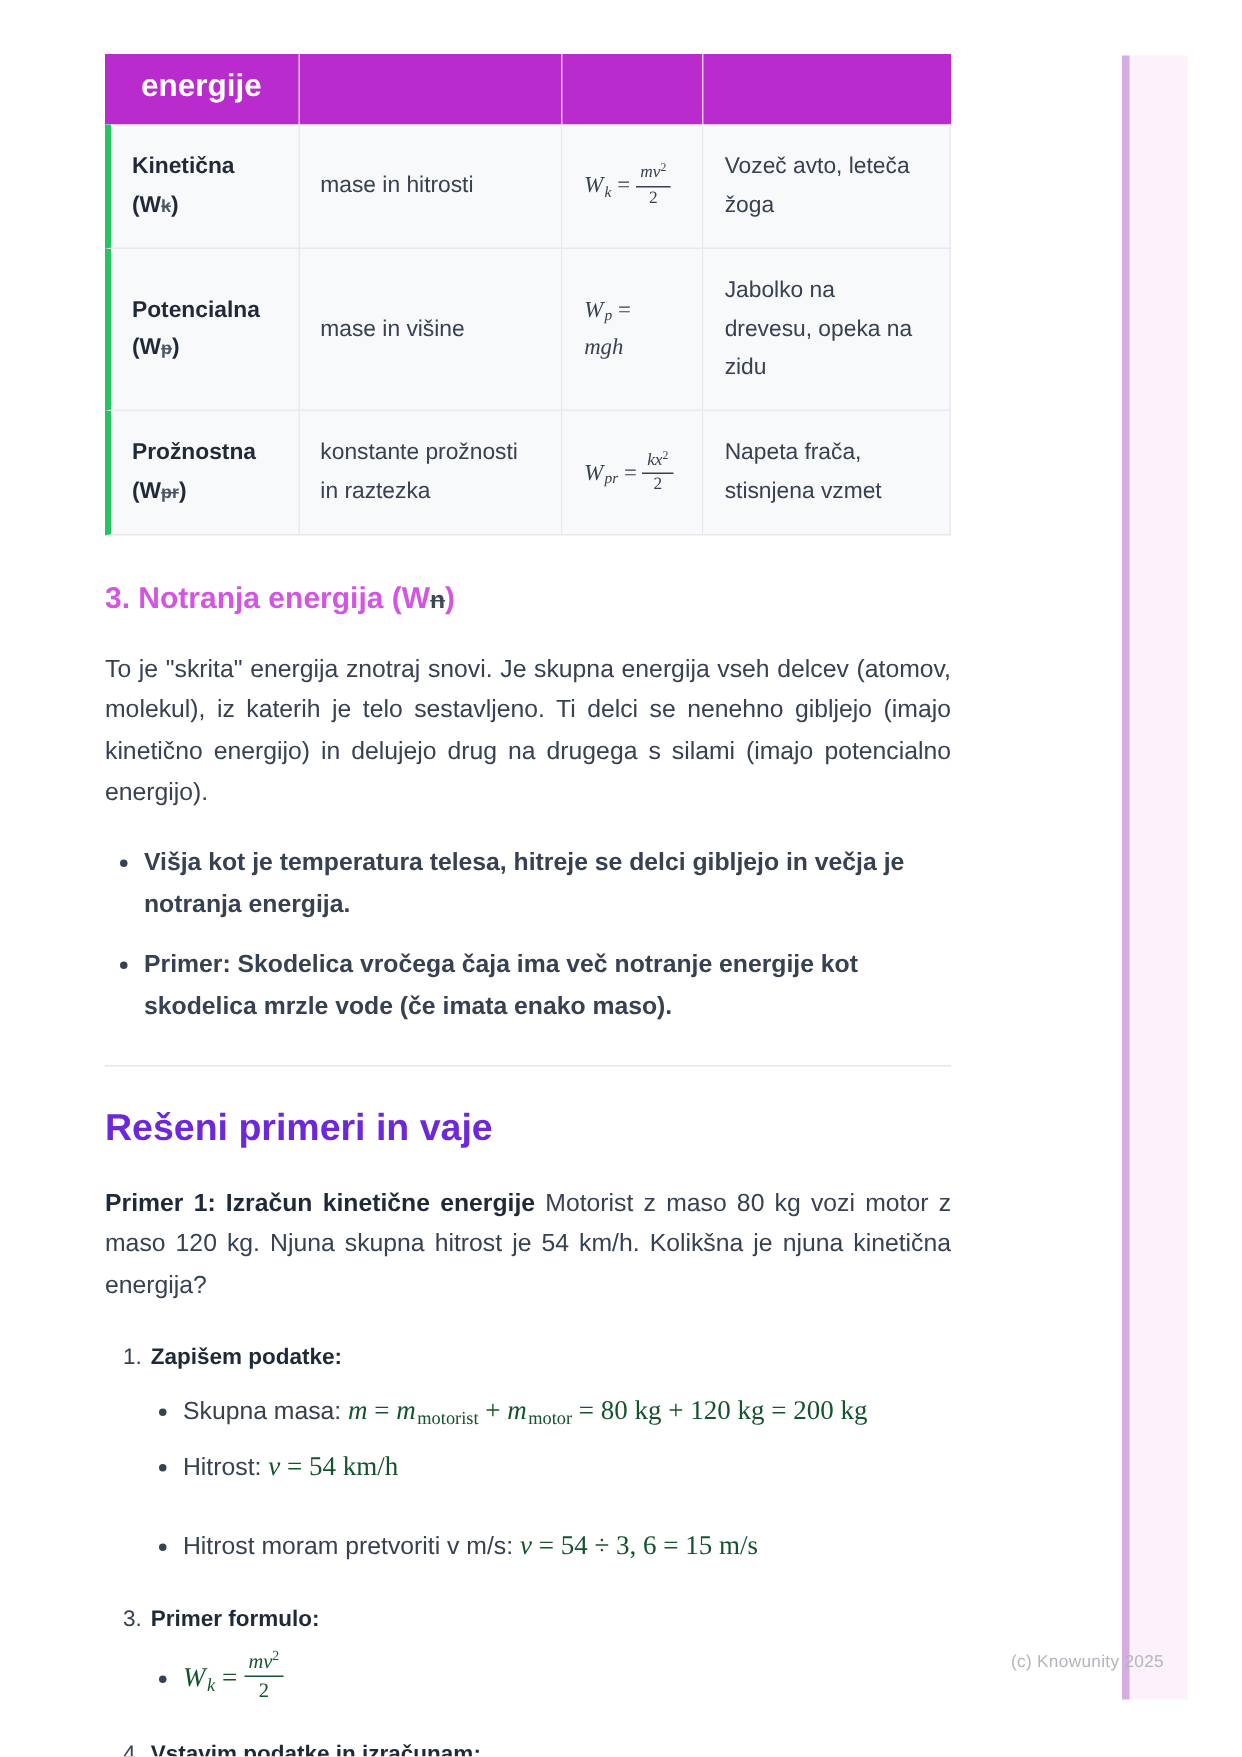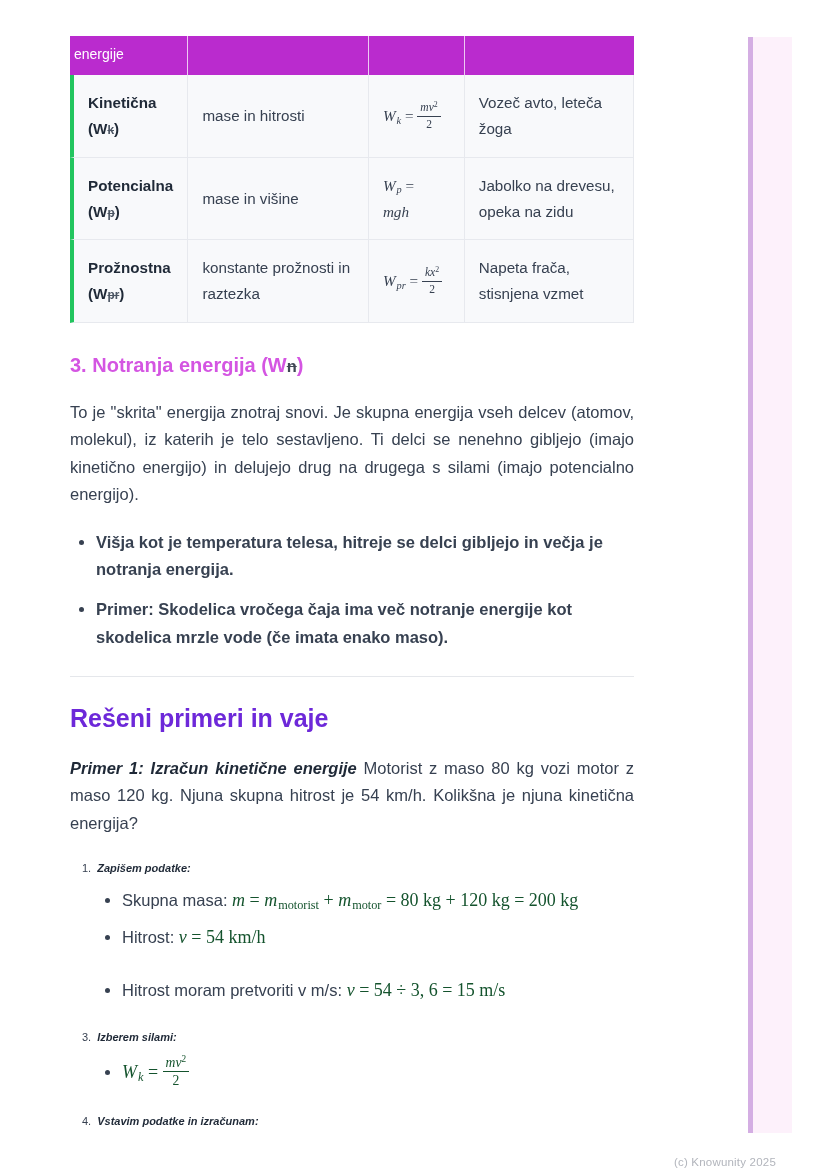--- a/index.html
+++ b/index.html
@@ -13,22 +13,22 @@
   .edge-strip {
     position:absolute; left:748px; top:37px; width:44px; height:1096px;
     background:#fdf1fb; border-left:5px solid #d4aee3; box-sizing:border-box;
     z-index:0;
   }
   .content { position:absolute; left:70px; top:36px; width:564px; z-index:1; }
 
   
   table.energy { width:100%; border-collapse:separate; border-spacing:0; }
   table.energy th {
-    background:#ba2bce; color:#ffffff; text-align:left; font-weight:400;
-    font-size:14px; padding:10px 4px 13px; border-right:1px solid rgba(255,255,255,0.75);
+    background:#ba2bce; color:#ffffff; text-align:left; font-weight:700;
+    font-size:21px; padding:10px 24px 13px; border-right:1px solid rgba(255,255,255,0.75);
   }
   table.energy th:last-child { border-right:none; }
   table.energy td {
     background:#f8f9fb; font-size:15.2px; line-height:1.7; color:#374151;
     padding:15px 14px; vertical-align:middle;
     border-bottom:1px solid #e7e9ee; border-right:1px solid #e7e9ee;
   }
   table.energy td:first-child { border-left:4px solid #22c55e; font-weight:700; color:#1f2937; }
   .ssub { font-size:0.78em; text-decoration:line-through; color:#4b5563; font-weight:700; }
 
@@ -39,36 +39,36 @@
   sub.msub.it { font-style:italic; }
   sup.msup { font-size:0.68em; vertical-align:0.55em; line-height:1; }
   .frac { display:inline-block; text-align:center; vertical-align:-0.55em; font-size:0.76em; line-height:1.15; }
   .frac .fn { display:block; border-bottom:1px solid currentColor; padding:0 3px 1px; }
   .frac .fd { display:block; padding-top:1px; }
 
   
   h3.sec { margin:31px 0 0; font-size:20px; font-weight:700; color:#d455e2; }
   .hsub { color:#3f4754; text-decoration:line-through; font-size:0.82em; font-weight:700; }
   p.body { margin:22px 0 0; font-size:16.5px; line-height:1.66; text-align:justify; color:#374151; }
-  p.body strong, .step-title strong { color:#1f2937;font-style:italic; }
+  p.body strong, .step-title strong { color:#1f2937; }
   ul.main { margin:20px 0 0; padding-left:26px;font-weight:bold; }
   ul.main li { margin-bottom:13px; font-size:16.5px; line-height:1.66; color:#374151; }
   hr.div { border:none; border-top:1px solid #e5e7eb; margin:25px 0 0; }
   h2.sec { margin:27px 0 0; font-size:25px; font-weight:800; color:#6d28d9; }
 
   
   .steps { margin-top:23px; }
   .step { margin-bottom:24px; }
-  .step-title { font-size:11px; line-height:1.5; color:#374151; padding-left:12px; }
+  .step-title { font-size:15px; line-height:1.5; color:#374151; padding-left:12px; }
   .step-title .num { font-weight:400; margin-right:6px; }
   ul.sub { margin:9px 0 0; padding-left:52px; list-style:disc; }
   ul.sub li { margin-bottom:9px; font-size:16.5px; line-height:1.6; color:#374151; }
 
   .footer {
-    position:absolute; top:1156px; right:52px; z-index:2;
+    position:absolute; top:1102px; right:52px; z-index:2;
     font-size:11.5px; letter-spacing:0.2px; color:#b2b5bc;
   }
 </style>
 </head>
 <body>
 
 <div class="page">
 
   <div class="edge-strip"></div>
 
@@ -145,21 +145,21 @@
         </ul>
       </div>
 
       <div class="step">
         <ul class="sub">
           <li><span>Hitrost moram pretvoriti v m/s: </span><span class="math"><i>v</i><span> = 54 ÷ 3, 6 = 15 m/s</span></span></li>
         </ul>
       </div>
 
       <div class="step">
-        <div class="step-title"><span class="num">3.</span><strong>Izberem silami:</strong></div>
+        <div class="step-title"><span class="num">3.</span><strong>Primer formulo:</strong></div>
         <ul class="sub">
           <li><span class="math"><i>W</i><sub class="msub it">k</sub><span> = </span><span class="frac"><span class="fn"><i>mv</i><sup class="msup">2</sup></span><span class="fd"><span>2</span></span></span></span></li>
         </ul>
       </div>
 
       <div class="step">
         <div class="step-title"><span class="num">4.</span><strong>Vstavim podatke in izračunam:</strong></div>
       </div>
 
     </div>

